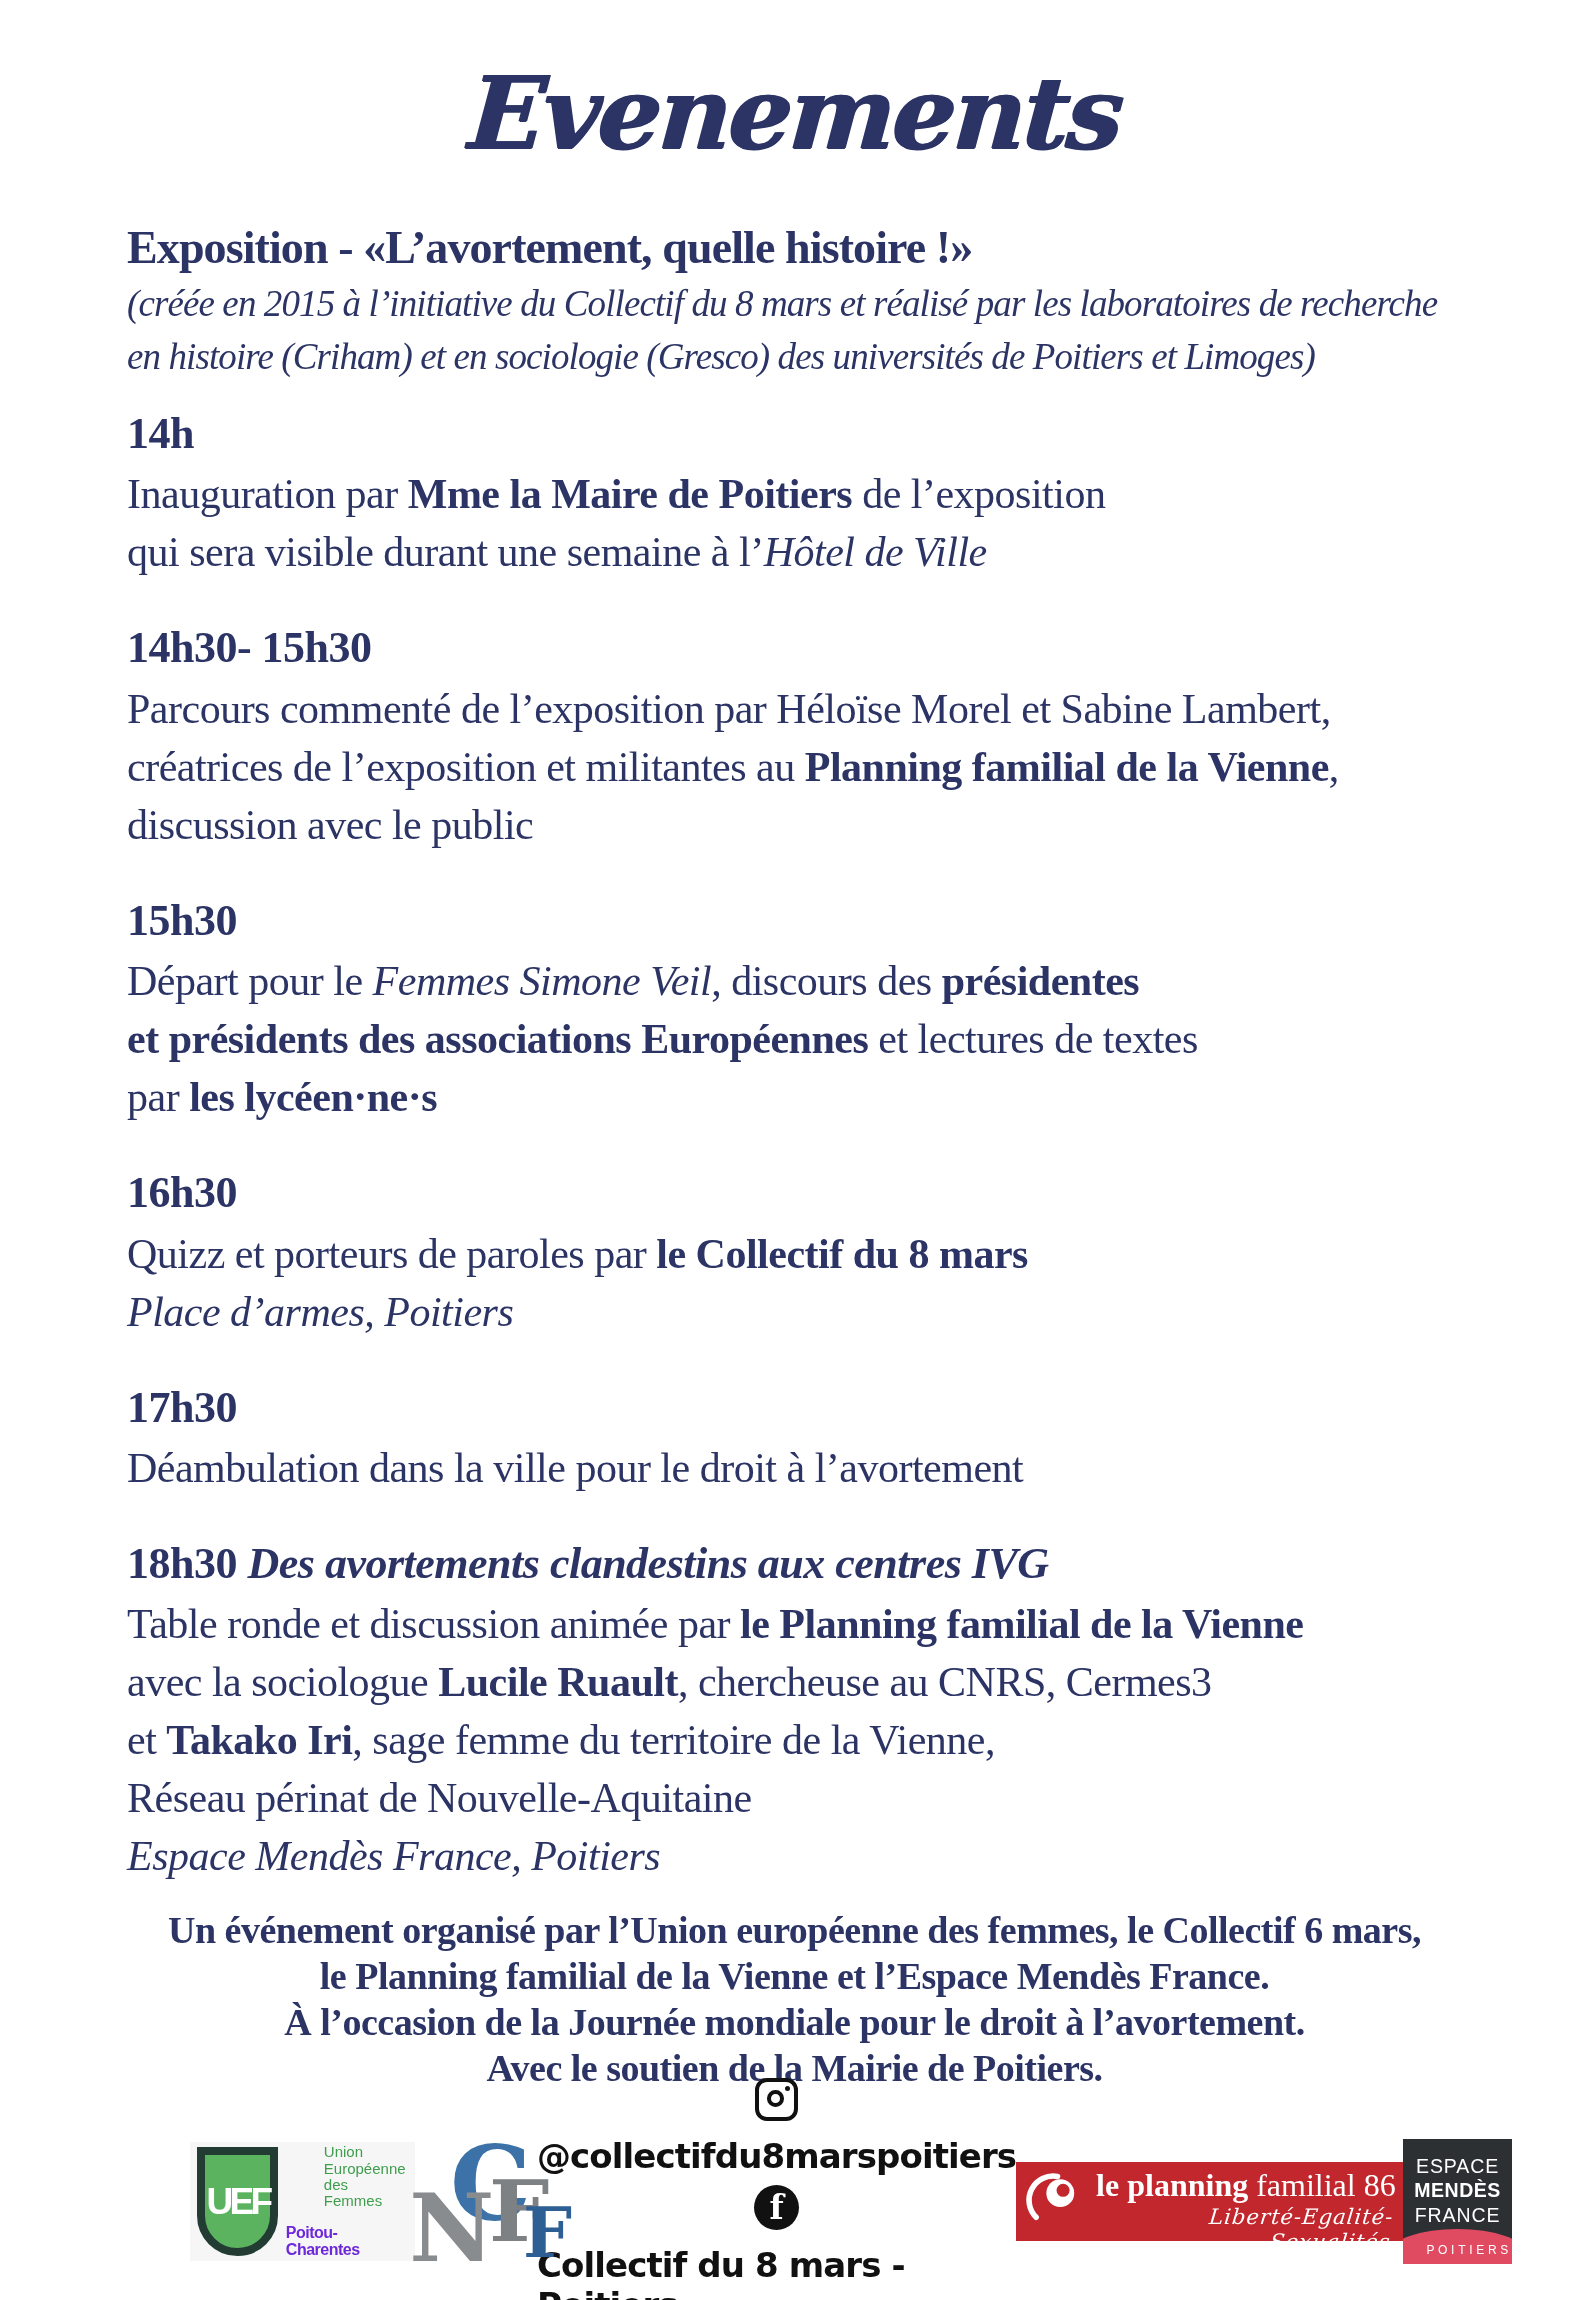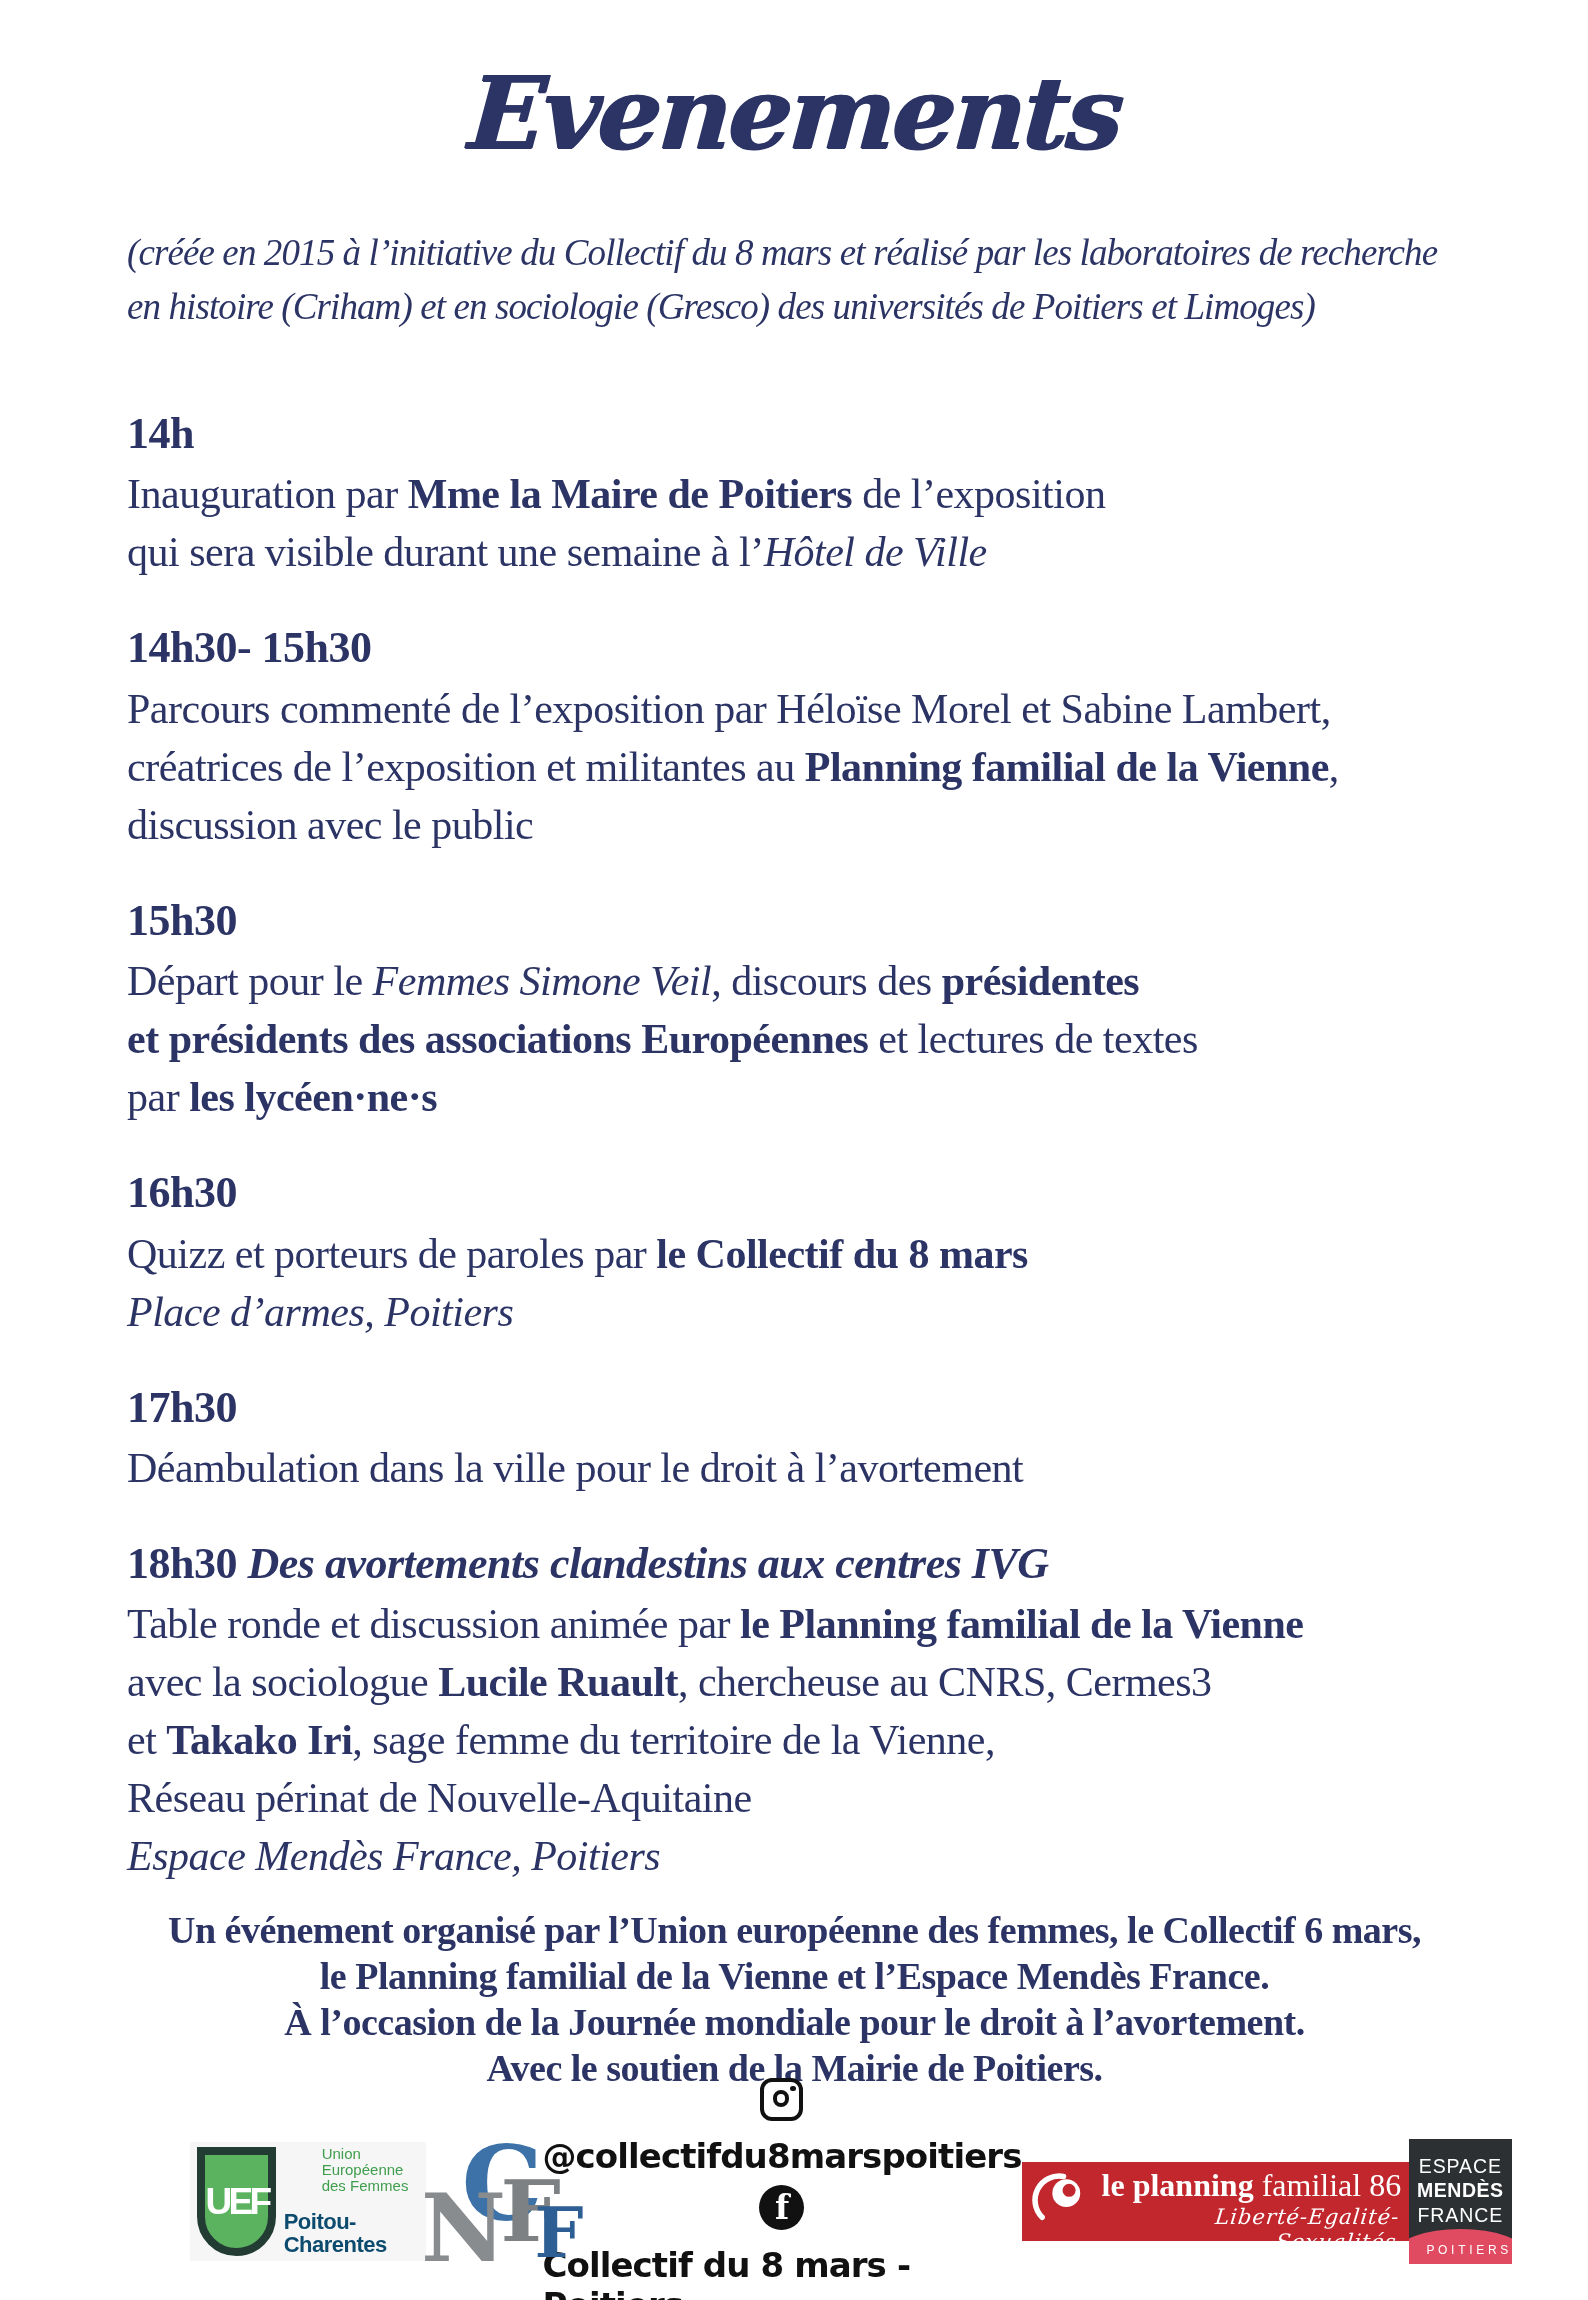--- a/index.html
+++ b/index.html
@@ -49,21 +49,21 @@
   
   .uef{display:flex; align-items:center; gap:7.4px; background:#f6f6f6; padding:5.6px 7.4px; height:119px; box-sizing:border-box;}
   .uef-u{
     width:67px; height:93px; background:var(--uef-green);
     border:8.3px solid var(--uef-dark); border-radius:0 0 43px 43px;
     display:flex; align-items:center; justify-content:center;
   }
   .uef-u span{color:#fff; font-weight:bold; font-size:37px; letter-spacing:-3.7px; font-family:"Liberation Sans", sans-serif;}
   .uef-txt{display:flex; flex-direction:column; line-height:1.08;}
   .uef-txt .gl{color:var(--uef-text-green); font-size:15px; font-weight:normal;margin-left:38px;}
-  .uef-txt .region{color:#0c4a6e; font-size:22px; font-weight:bold; margin-top:15px; letter-spacing:-0.5px;}
+  .uef-txt .region{color:#6d28d9; font-size:16px; font-weight:bold; margin-top:15px; letter-spacing:-0.5px;}
   
   .cnff{position:relative; width:139px; height:130px; font-family:"DejaVu Serif", serif; font-weight:bold;}
   .cnff span{position:absolute; line-height:1;}
   .cnff .c {left:35px;  top:-3.7px;  font-size:102px; color:var(--cnff-blue);}
   .cnff .n {left:-5.6px;  top:45px;  font-size:93px; color:var(--cnff-gray);}
   .cnff .f1{left:74px;  top:32px;  font-size:85px;  color:#7d8184;}
   .cnff .f2{left:108px; top:61px;  font-size:69px;  color:#2d5f95;}
   
   .social{display:flex; flex-direction:column; gap:9.3px; color:var(--social-black);}
   .social .row{display:flex; align-items:center; gap:15px;flex-direction:column;}
@@ -87,20 +87,21 @@
   .emf-city{position:absolute; bottom:7.4px; left:0; width:100%; color:#fff; font-size:12px; letter-spacing:3.7px; z-index:2;text-align:right;}
 </style>
 </head>
 <body>
 
 <div class="page">
 
   <div class="script-title">Evenements</div>
 
   <div class="expo">
+    <h2>Exposition - «L’avortement, quelle histoire !»</h2>
     <p class="sub">(créée en 2015 à l’initiative du Collectif du 8 mars et réalisé par les laboratoires de recherche</p>
     <p class="sub">en histoire (Criham) et en sociologie (Gresco) des universités de Poitiers et Limoges)</p>
   </div>
 
   <main class="events">
       <section class="event">
         <h3 class="time"><span class="b">14h</span></h3>
         <p class="line"><span>Inauguration par </span><span class="b">Mme la Maire de Poitiers</span><span> de l’exposition</span></p>
         <p class="line"><span>qui sera visible durant une semaine à l’</span><span class="i">Hôtel de Ville</span></p>
       </section>

